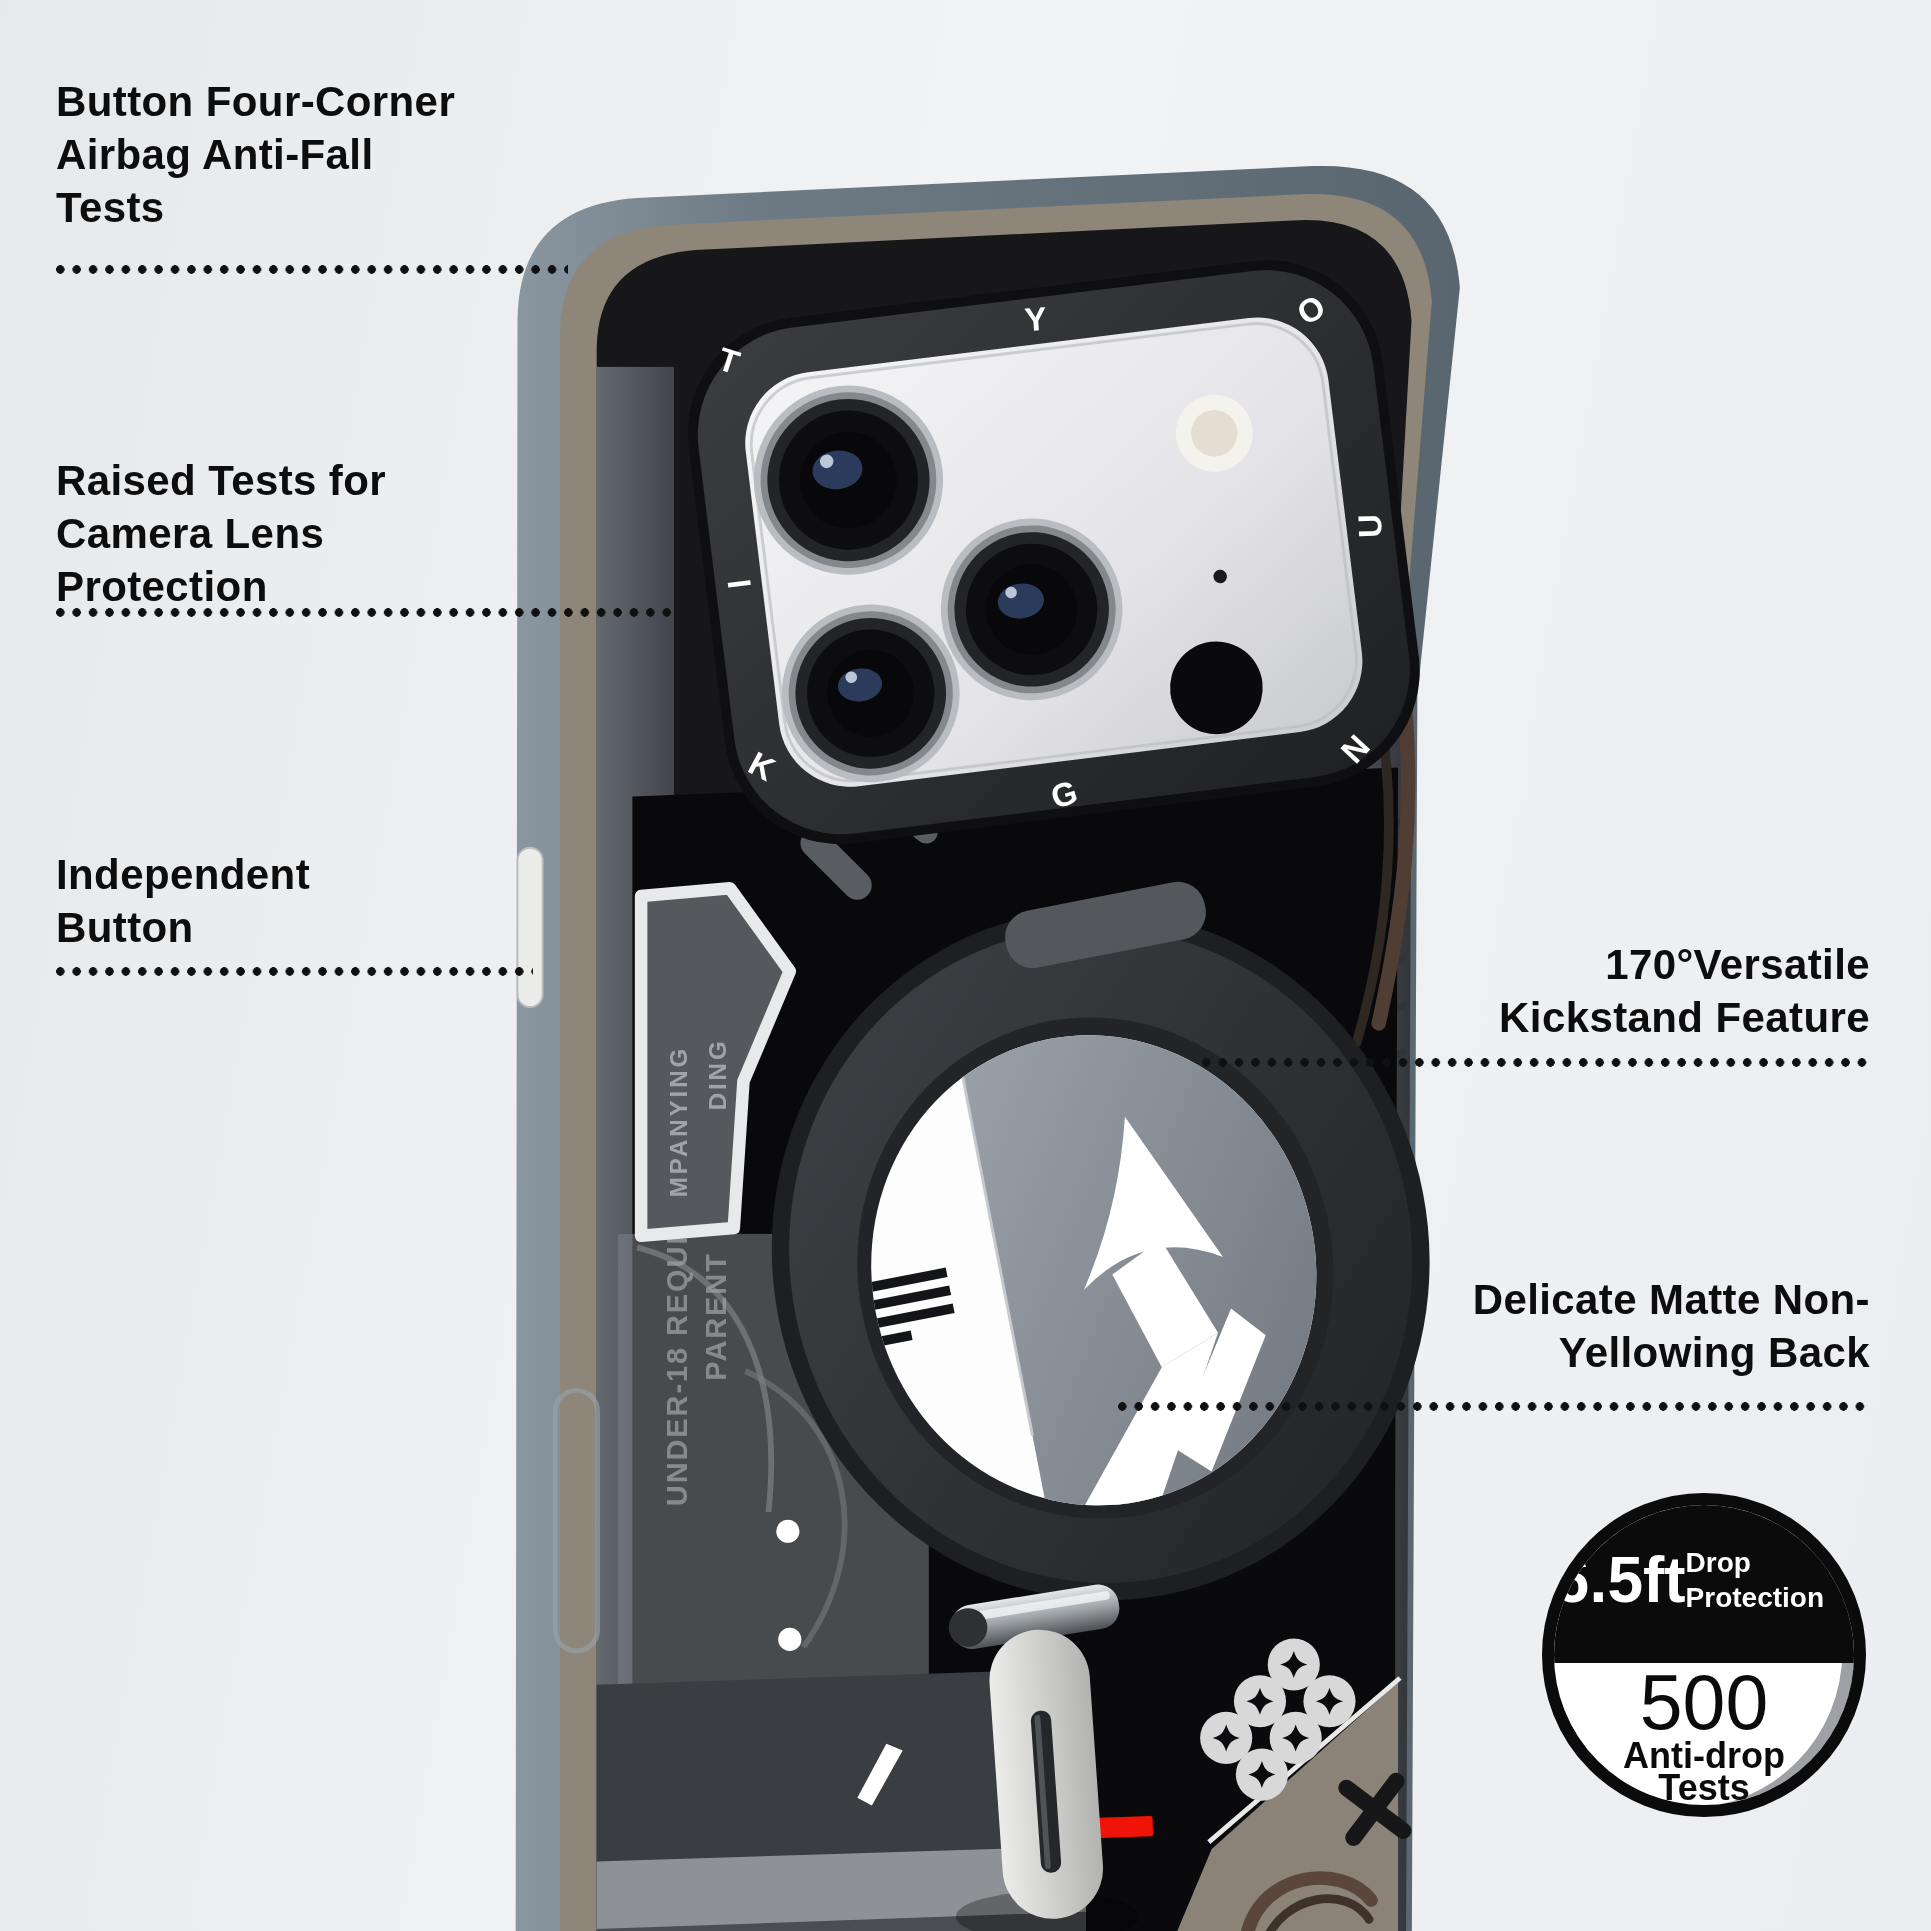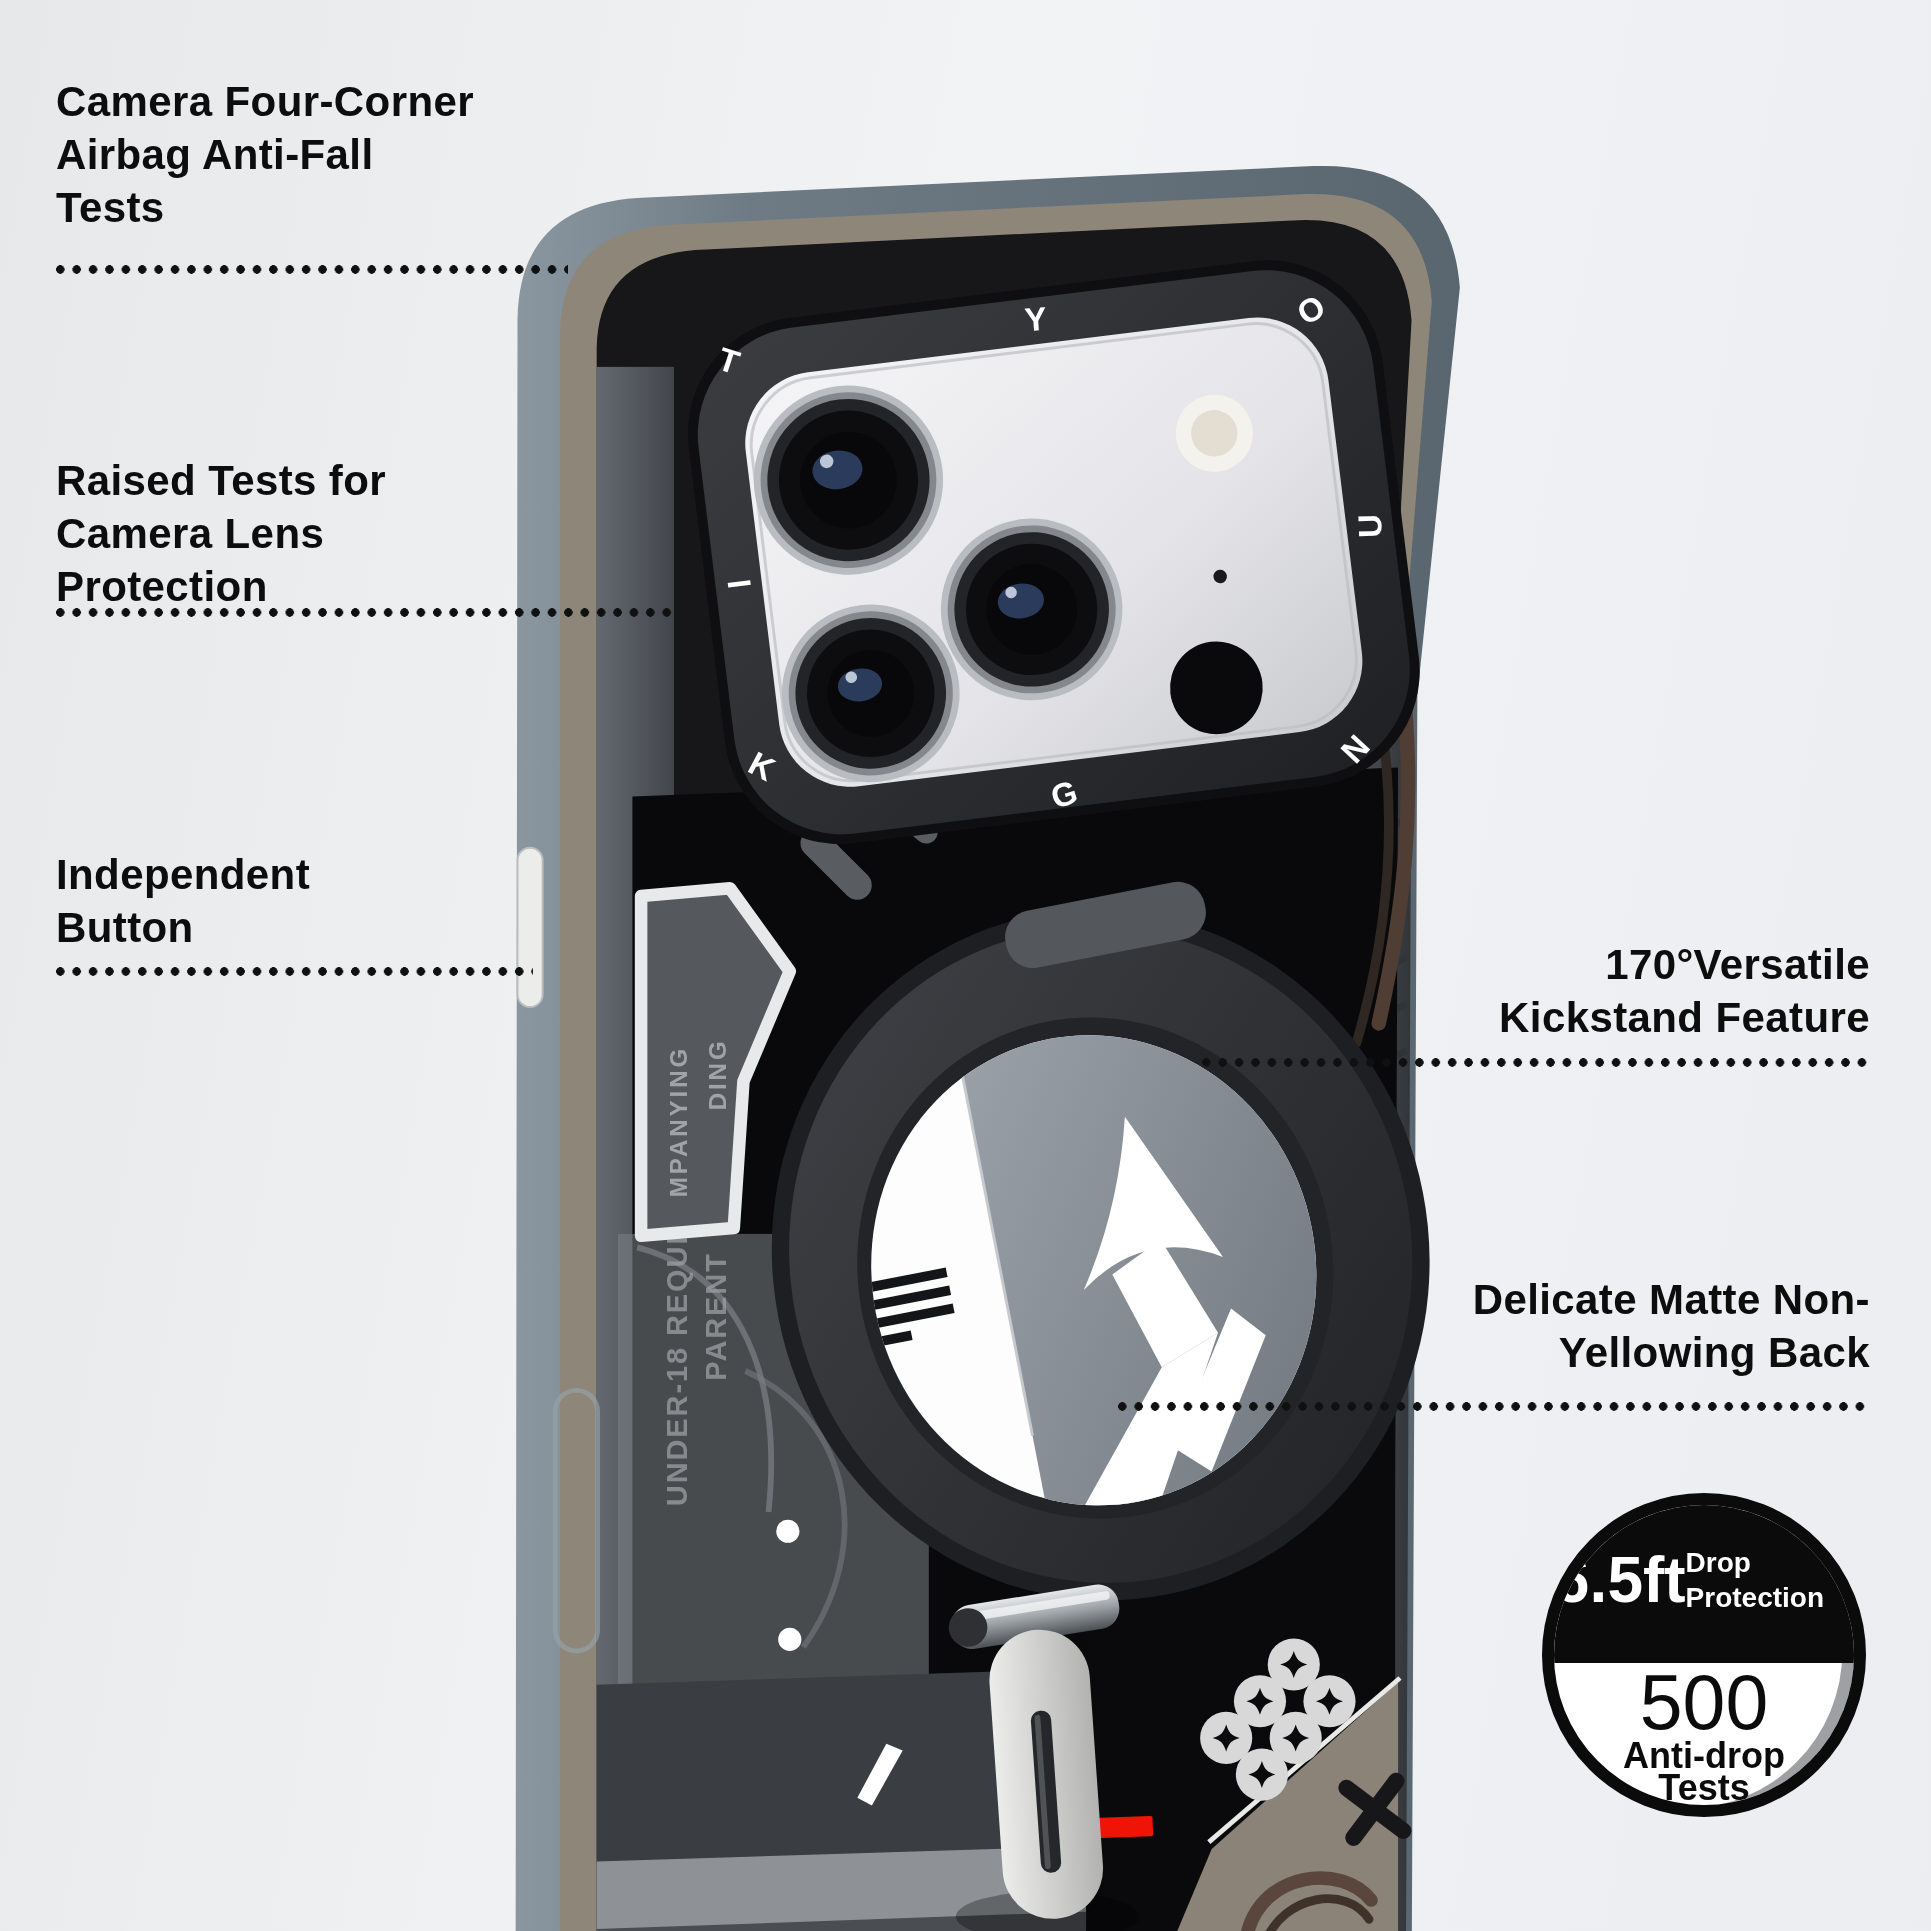--- a/index.html
+++ b/index.html
@@ -243,21 +243,21 @@
         <rect x="1062" y="1772" width="21" height="168" rx="10" fill="#26272a"></rect>
         <rect x="1066" y="1776" width="6" height="160" rx="3" fill="#6d7175" opacity=".6"></rect>
       </g>
 
       <rect x="536" y="878" width="26" height="165" rx="13" fill="#ecedeb" stroke="#b9bdc0" stroke-width="2"></rect>
       <rect x="575" y="1440" width="44" height="270" rx="22" fill="none" stroke="#97a1a9" stroke-width="5" opacity=".65"></rect>
     </g>
   </svg>
 
   <div class="ann" style="left:56px;top:75px;">
-    <div class="ln">Camera Four-Corner</div>
+    <div class="ln">Button Four-Corner</div>
     <div class="ln">Airbag Anti-Fall</div>
     <div class="ln">Tests</div>
   </div>
   <div class="dots" style="left:56px;top:265px;width:512px;"></div>
 
   <div class="ann" style="left:56px;top:454px;">
     <div class="ln">Raised Tests for</div>
     <div class="ln">Camera Lens</div>
     <div class="ln">Protection</div>
   </div>

